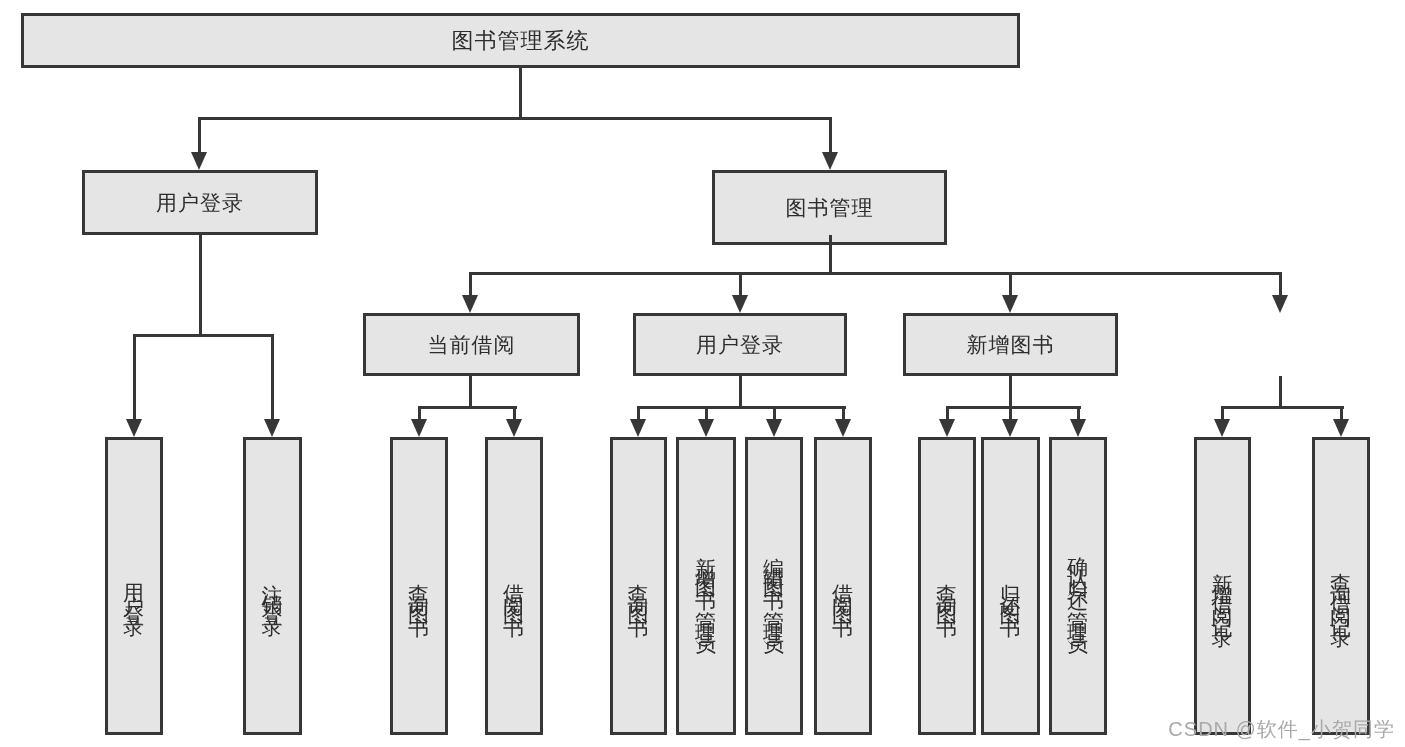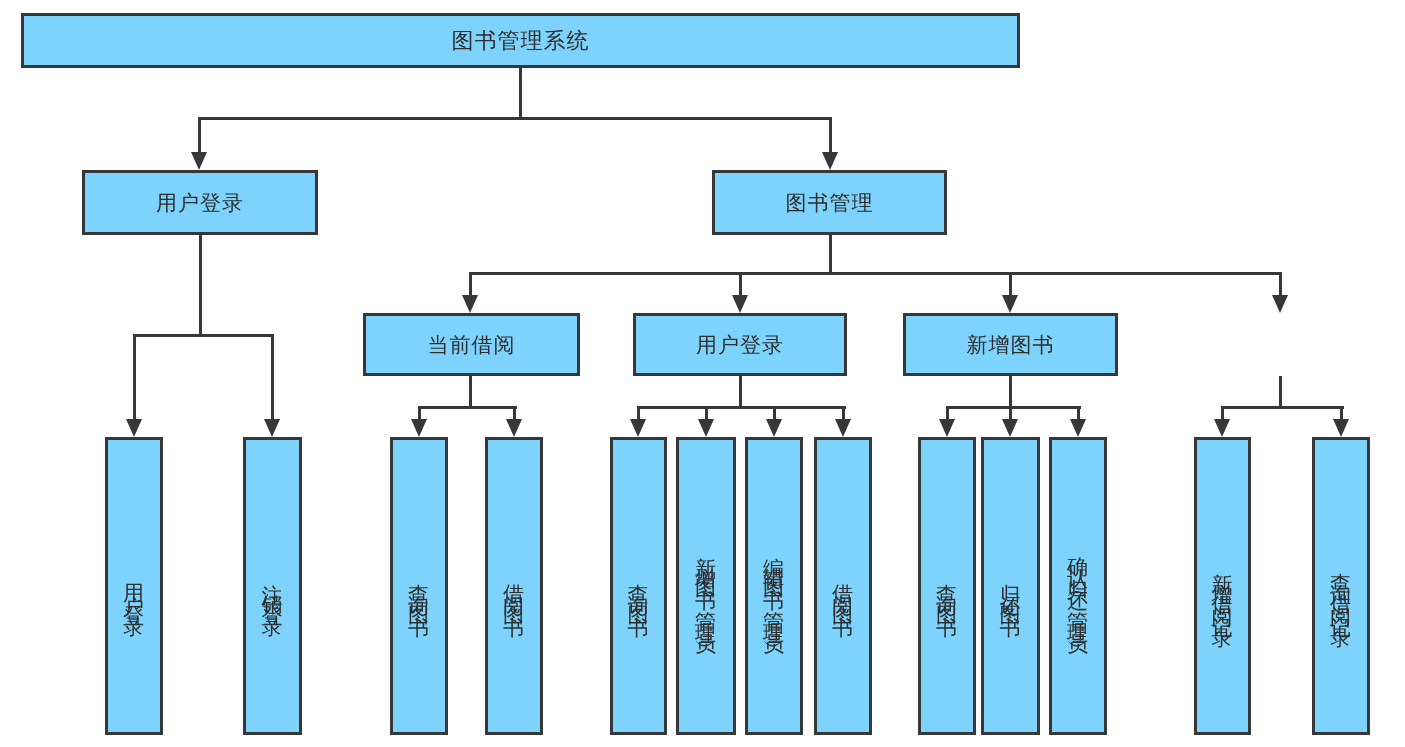--- a/index.html
+++ b/index.html
@@ -6,21 +6,21 @@
   #stage{
     position:relative;
     width:1405px;height:747px;
     background:#ffffff;
     font-family:"Liberation Sans","DejaVu Sans",sans-serif;
     overflow:hidden;
   }
   .box{
     position:absolute;
     box-sizing:border-box;
-    background:#7dd3fc;
+    background:#e5e5e5;
     border:3px solid #373737;
     display:flex;
     align-items:center;
     justify-content:center;
     color:#2d2d2d;
     font-size:21px;
     letter-spacing:1px;
     text-align:center;
   }
   .box.root{font-size:22px;}
@@ -51,21 +51,21 @@
   }
 </style>
 </head>
 <body>
 
 <div id="stage">
 
   <div class="box root" style="left:21px;top:13px;width:999px;height:55px;">图书管理系统</div>
 
   <div class="box" style="left:82px;top:170px;width:236px;height:65px;">用户登录</div>
-  <div class="box" style="left:712px;top:170px;width:235px;height:65px;">图书管理</div>
+  <div class="box" style="left:712px;top:170px;width:235px;height:75px;">图书管理</div>
 
   <div class="box" style="left:363px;top:313px;width:217px;height:63px;">当前借阅</div>
   <div class="box" style="left:633px;top:313px;width:214px;height:63px;">用户登录</div>
   <div class="box" style="left:903px;top:313px;width:215px;height:63px;">新增图书</div>
 
   <div class="box leaf" style="left:105px;top:437px;width:58px;height:298px;">用户登录</div>
   <div class="box leaf" style="left:243px;top:437px;width:59px;height:298px;">注销登录</div>
 
   <div class="box leaf" style="left:390px;top:437px;width:58px;height:298px;">查询图书</div>
   <div class="box leaf" style="left:485px;top:437px;width:58px;height:298px;">借阅图书</div>
@@ -136,14 +136,15 @@
   <div class="vl" style="left:1009px;top:406px;height:16px;"></div>
   <div class="arr" style="left:1002px;top:419px;"></div>
   <div class="vl" style="left:1077px;top:406px;height:16px;"></div>
   <div class="arr" style="left:1070px;top:419px;"></div>
 
   <div class="vl" style="left:1221px;top:406px;height:16px;"></div>
   <div class="arr" style="left:1214px;top:419px;"></div>
   <div class="vl" style="left:1340px;top:406px;height:16px;"></div>
   <div class="arr" style="left:1333px;top:419px;"></div>
 
+  <div class="watermark">CSDN @软件_小贺同学</div>
 
 </div>
 
 </body></html>

